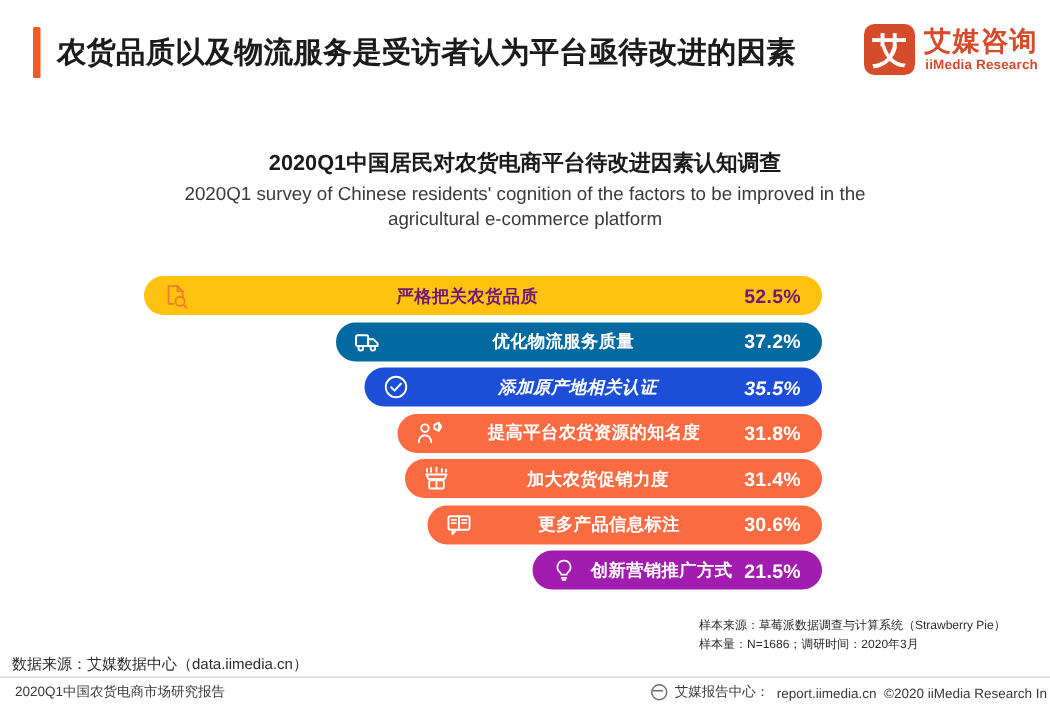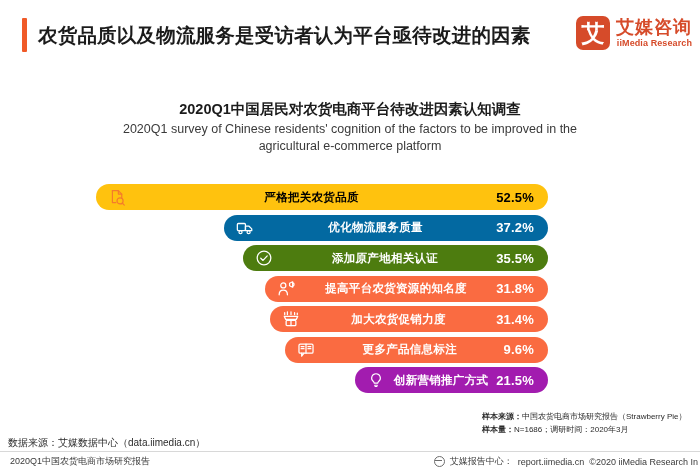--- a/index.html
+++ b/index.html
@@ -129,21 +129,21 @@
   }
 
   
   .sample-block {
     position: absolute;
     left: 466px; top: 410px;
     font-size: 8px;
     color: #2b2b2b;
     line-height: 13px;
   }
-  .sample-block .lbl { font-weight: bold; margin-left: 16px; }
+  .sample-block .lbl { font-weight: normal; }
 
   .source-line {
     position: absolute;
     left: 8px; top: 436px;
     font-size: 10px;
     color: #2b2b2b;
   }
   .footer-rule {
     position: absolute;
     left: 0; top: 451px;
@@ -203,21 +203,21 @@
       </div>
     </div>
   </div>
 
   <div class="chart-title-block">
     <div class="chart-title-cn">2020Q1中国居民对农货电商平台待改进因素认知调查</div>
     <div class="chart-title-en">2020Q1 survey of Chinese residents' cognition of the factors to be improved in the agricultural e-commerce platform</div>
   </div>
 
   <div class="funnel" id="funnel">
-      <div class="bar-row" style="left: 96px; width: 452px; top: 0px; background: rgb(255, 194, 14); color: #000000;">
+      <div class="bar-row" style="left: 96px; width: 452px; top: 0px; background: rgb(255, 194, 14); color: #701a75;">
         <span class="bar-icon">
           <svg width="17" height="17" viewBox="0 0 20 20">
             <path d="M4 2 h7 l4 4 v5" stroke="#f47b2c" fill="none" stroke-width="1.4" stroke-linecap="round" stroke-linejoin="round"></path>
             <path d="M4 2 v14 h4" stroke="#f47b2c" fill="none" stroke-width="1.4" stroke-linecap="round" stroke-linejoin="round"></path>
             <path d="M11 2 v4 h4" stroke="#f47b2c" fill="none" stroke-width="1.4" stroke-linecap="round" stroke-linejoin="round"></path>
             <circle cx="13" cy="14" r="3.6" stroke="#f47b2c" fill="none" stroke-width="1.4" stroke-linecap="round" stroke-linejoin="round"></circle>
             <path d="M15.8 16.8 L18 19" stroke="#f47b2c" fill="none" stroke-width="1.4" stroke-linecap="round" stroke-linejoin="round"></path>
           </svg>
         </span>
         <span class="bar-label">严格把关农货品质</span>
@@ -228,21 +228,21 @@
           <svg width="18" height="18" viewBox="0 0 20 20">
             <rect x="1.5" y="5" width="9" height="8" rx="1.2" stroke="#ffffff" fill="none" stroke-width="1.4" stroke-linecap="round" stroke-linejoin="round"></rect>
             <path d="M10.5 8 h4 l3 3 v2 h-7 z" stroke="#ffffff" fill="none" stroke-width="1.4" stroke-linecap="round" stroke-linejoin="round"></path>
             <circle cx="5" cy="14.6" r="1.7" stroke="#ffffff" fill="none" stroke-width="1.4" stroke-linecap="round" stroke-linejoin="round"></circle>
             <circle cx="14" cy="14.6" r="1.7" stroke="#ffffff" fill="none" stroke-width="1.4" stroke-linecap="round" stroke-linejoin="round"></circle>
           </svg>
         </span>
         <span class="bar-label">优化物流服务质量</span>
         <span class="bar-value">37.2%</span>
       </div>
-      <div class="bar-row" style="left: 243px; width: 305px; top: 61px; background: #4d7c0f; color: rgb(255, 255, 255);">
+      <div class="bar-row" style="left: 243px; width: 305px; top: 61px; background: #1d4ed8; color: rgb(255, 255, 255); font-style: italic;">
         <span class="bar-icon">
           <svg width="18" height="18" viewBox="0 0 20 20">
             <circle cx="10" cy="10" r="7.6" stroke="#ffffff" fill="none" stroke-width="1.4" stroke-linecap="round" stroke-linejoin="round"></circle>
             <path d="M6.4 10.2 L8.9 12.7 L13.6 7.6" stroke="#ffffff" fill="none" stroke-width="1.4" stroke-linecap="round" stroke-linejoin="round"></path>
           </svg>
         </span>
         <span class="bar-label">添加原产地相关认证</span>
         <span class="bar-value">35.5%</span>
       </div>
       <div class="bar-row" style="left: 265px; width: 283px; top: 91.5px; background: rgb(250, 107, 65); color: rgb(255, 255, 255);">
@@ -272,37 +272,37 @@
       <div class="bar-row" style="left: 285px; width: 263px; top: 152.5px; background: rgb(250, 107, 65); color: rgb(255, 255, 255);">
         <span class="bar-icon">
           <svg width="18" height="18" viewBox="0 0 20 20">
             <rect x="2.2" y="3.5" width="15.6" height="10" rx="1.4" stroke="#ffffff" fill="none" stroke-width="1.4" stroke-linecap="round" stroke-linejoin="round"></rect>
             <path d="M10 3.5 v10" stroke="#ffffff" fill="none" stroke-width="1.4" stroke-linecap="round" stroke-linejoin="round"></path>
             <path d="M4.6 6.2 h3.2 M4.6 8.6 h3.2 M12.2 6.2 h3.2 M12.2 8.6 h3.2" stroke="#ffffff" fill="none" stroke-width="1.4" stroke-linecap="round" stroke-linejoin="round"></path>
             <path d="M5.2 13.5 v3.4 l2.6-3.4" stroke="#ffffff" fill="none" stroke-width="1.4" stroke-linecap="round" stroke-linejoin="round"></path>
           </svg>
         </span>
         <span class="bar-label">更多产品信息标注</span>
-        <span class="bar-value">9.6%</span>
+        <span class="bar-value">30.6%</span>
       </div>
       <div class="bar-row" style="left: 355px; width: 193px; top: 183px; background: #a21caf; color: rgb(255, 255, 255);">
         <span class="bar-icon">
           <svg width="16" height="16" viewBox="0 0 20 20">
             <path d="M10 2.2 a5.4 5.4 0 0 1 3.3 9.7 c-.7.6-1 1.2-1 2 h-4.6 c0-.8-.3-1.4-1-2 A5.4 5.4 0 0 1 10 2.2 z" stroke="#ffffff" fill="none" stroke-width="1.4" stroke-linecap="round" stroke-linejoin="round"></path>
             <path d="M8.2 16.6 h3.6 M8.8 18.2 h2.4" stroke="#ffffff" fill="none" stroke-width="1.4" stroke-linecap="round" stroke-linejoin="round"></path>
           </svg>
         </span>
         <span class="bar-label">创新营销推广方式</span>
         <span class="bar-value">21.5%</span>
       </div>
     </div>
 
   <div class="sample-block">
     <div>
-      <span class="lbl">样本来源：</span><span>中国农货电商市场研究报告（Strawberry Pie）</span>
+      <span class="lbl">样本来源：</span><span>草莓派数据调查与计算系统（Strawberry Pie）</span>
     </div>
     <div>
       <span class="lbl">样本量：</span><span>N=1686；调研时间：2020年3月</span>
     </div>
   </div>
 
   <div class="source-line">数据来源：艾媒数据中心（data.iimedia.cn）</div>
 
   <div class="footer-rule"></div>
   <div class="footer-bar"></div>

